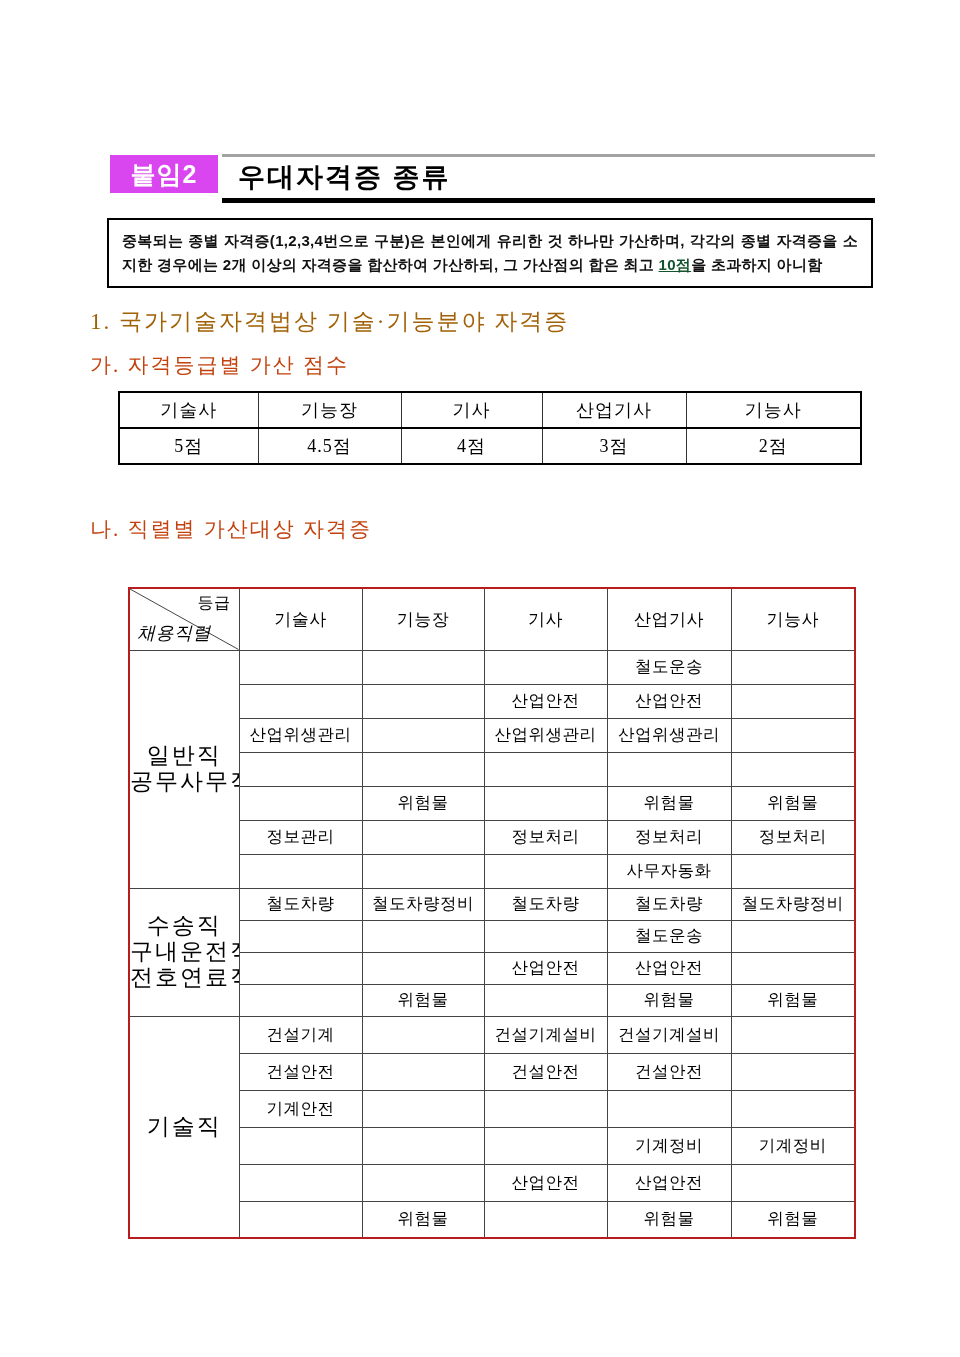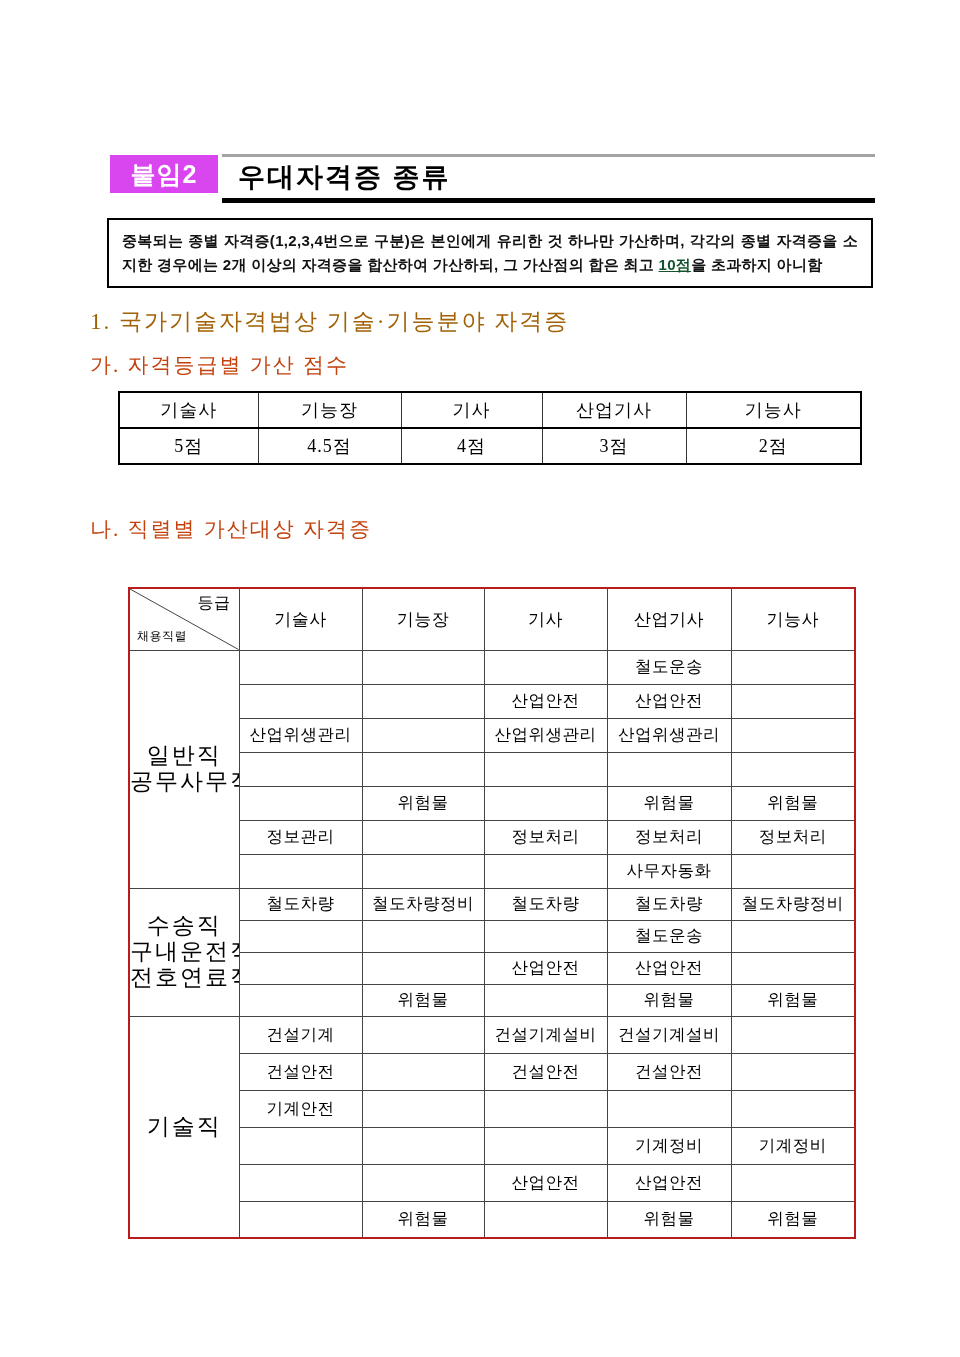--- a/index.html
+++ b/index.html
@@ -53,21 +53,21 @@
   .score-table td { border:1px solid #333; height:36px; }
   .score-table tr.head td { border-bottom:2px solid #000; }
 
   .cat-table { position:absolute; left:128px; top:564px; width:726px;
                border:2px solid #b91c1c;margin-top:23px; }
   .cat-table td { border:1px solid #444; font-size:16.5px; letter-spacing:0.5px; }
   .cat-table tr.head td { height:62px; font-size:17px; }
   .cat-table td.corner { position:relative; padding:0; }
   .corner-svg { position:absolute; left:0; top:0; width:100%; height:100%; display:block; }
   .corner-tr { position:absolute; top:4px;  right:8px;  font-size:16px; }
-  .corner-bl { position:absolute; bottom:5px; left:7px; font-size:12px; }
+  .corner-bl { position:absolute; bottom:5px; left:7px; font-size:18px;font-style:italic; }
   .cat-table td.group-label { font-size:23px; letter-spacing:2px; line-height:26px; }
   .cat-table tr.g0 td { height:34px; }
   .cat-table tr.g1 td { height:32px; }
   .cat-table tr.g2 td { height:37px; }
 
   
   .footnote {
     position:absolute; left:95px; top:1228px; width:860px;
     font-size:16px; letter-spacing:0.2px; white-space:nowrap; color:#000;
   }

